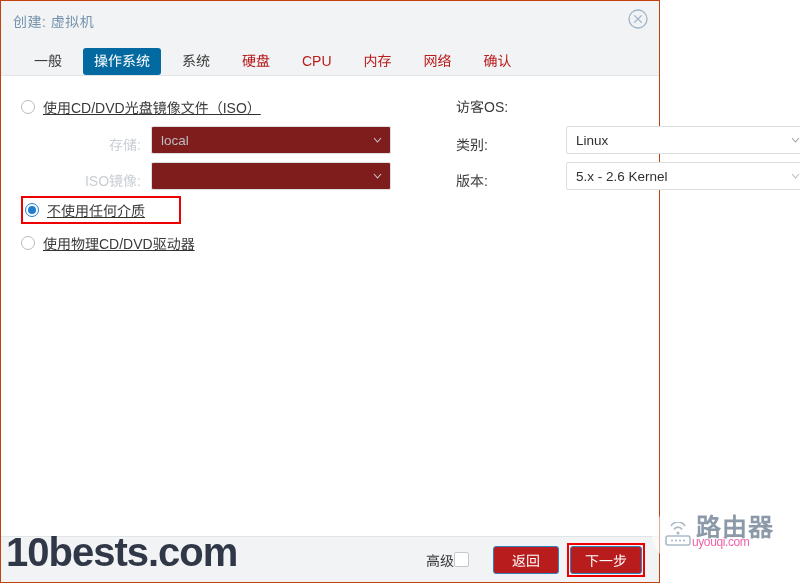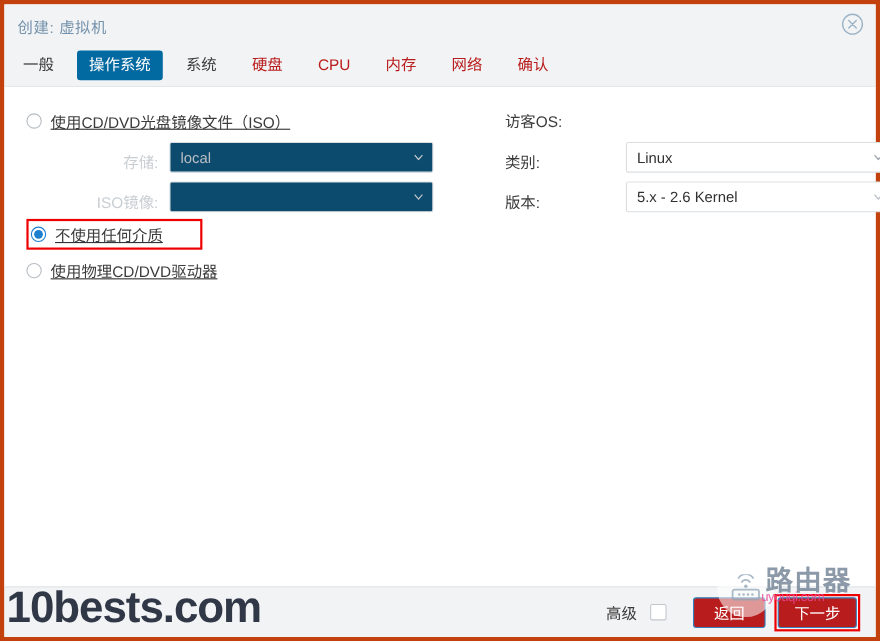--- a/index.html
+++ b/index.html
@@ -15,25 +15,25 @@
     font-size: 13px;
     color: #333333;
     overflow: hidden;
     position: relative;
   }
 
   
   #dialog-window {
     position: absolute;
     left: 0; top: 0;
-    width: 800px;
+    width: 660px;
     height: 583px;
     background: #ffffff;
     box-sizing: border-box;
-    border: 4px solid #c2410c;
+    border: 1px solid #c2410c;
     display: flex;
     flex-direction: column;
   }
 
   
   #title-bar {
     position: relative;
     height: 36px;
     background: #f2f3f4;
     flex: 0 0 auto;
@@ -56,22 +56,22 @@
     cursor: pointer;
   }
   #close-button svg { display: block; }
 
   
   #tab-strip {
     height: 38px;
     background: #f2f3f4;
     flex: 0 0 auto;
     display: flex;
-    align-items: center;
-    padding-left: 6px;
+    align-items: flex-end;
+    padding-left: 22px;
     box-sizing: border-box;
   }
   .tab {
     font-size: 14px;
     color: #3b3b3b;
     padding: 5px 11px;
     margin-right: 10px;
     border-radius: 3px;
     white-space: nowrap;
     cursor: pointer;
@@ -171,21 +171,21 @@
     background: #ffffff;
     border: 1px solid #dcdfe2;
     border-radius: 2px;
     box-sizing: border-box;
     display: flex;
     align-items: center;
     padding: 0 24px 0 9px;
     font-size: 13.5px;
     cursor: pointer;
   }
-  .select.disabled { color: #b9bec3; background: #0c4a6e; cursor: default; }
+  .select.disabled { color: #b9bec3; background: #7f1d1d; cursor: default; }
   .select.enabled  { color: #303030; }
   #left-column .select  { width: 240px; flex: 0 0 240px; }
   #right-column .select { width: 243px; flex: 0 0 243px; }
   .chevron {
     position: absolute;
     right: 8px;
     top: 50%;
     margin-top: -3px;
     width: 9px;
     height: 6px;
@@ -216,21 +216,21 @@
     position: relative;
   }
   #advanced-group {
     display: flex;
     align-items: center;
     margin-right: 16px;
   }
   #advanced-label {
     font-size: 14px;
     color: #3b3b3b;
-    margin-right: 12px;
+    margin-right: 0;
   }
   #advanced-checkbox {
     width: 15px; height: 15px;
     border: 1px solid #c3c8cd;
     background: #ffffff;
     border-radius: 2px;
     box-sizing: border-box;
     cursor: pointer;
   }
   .btn {

